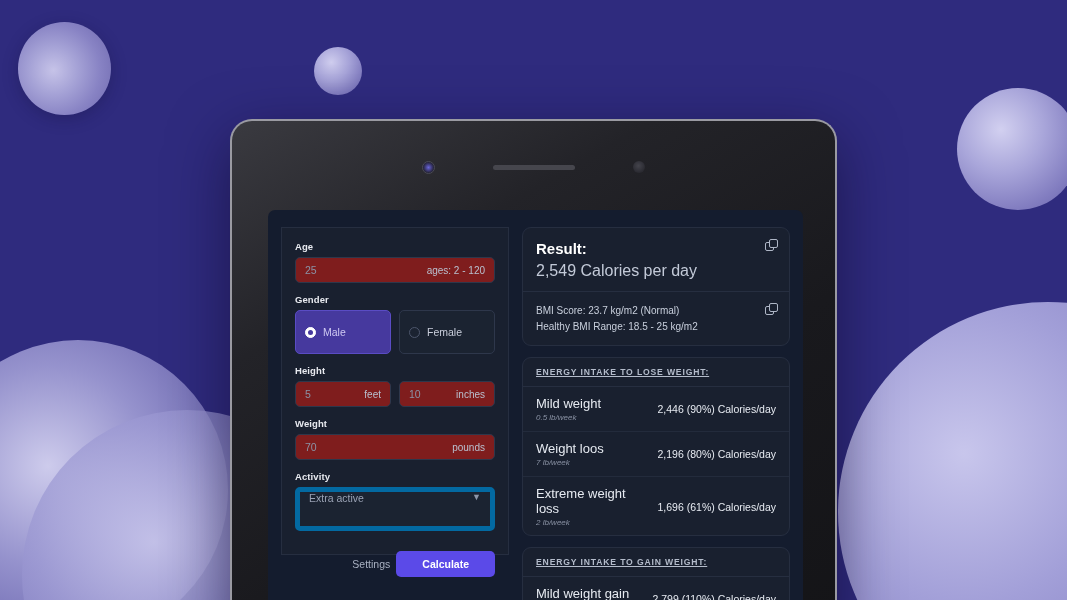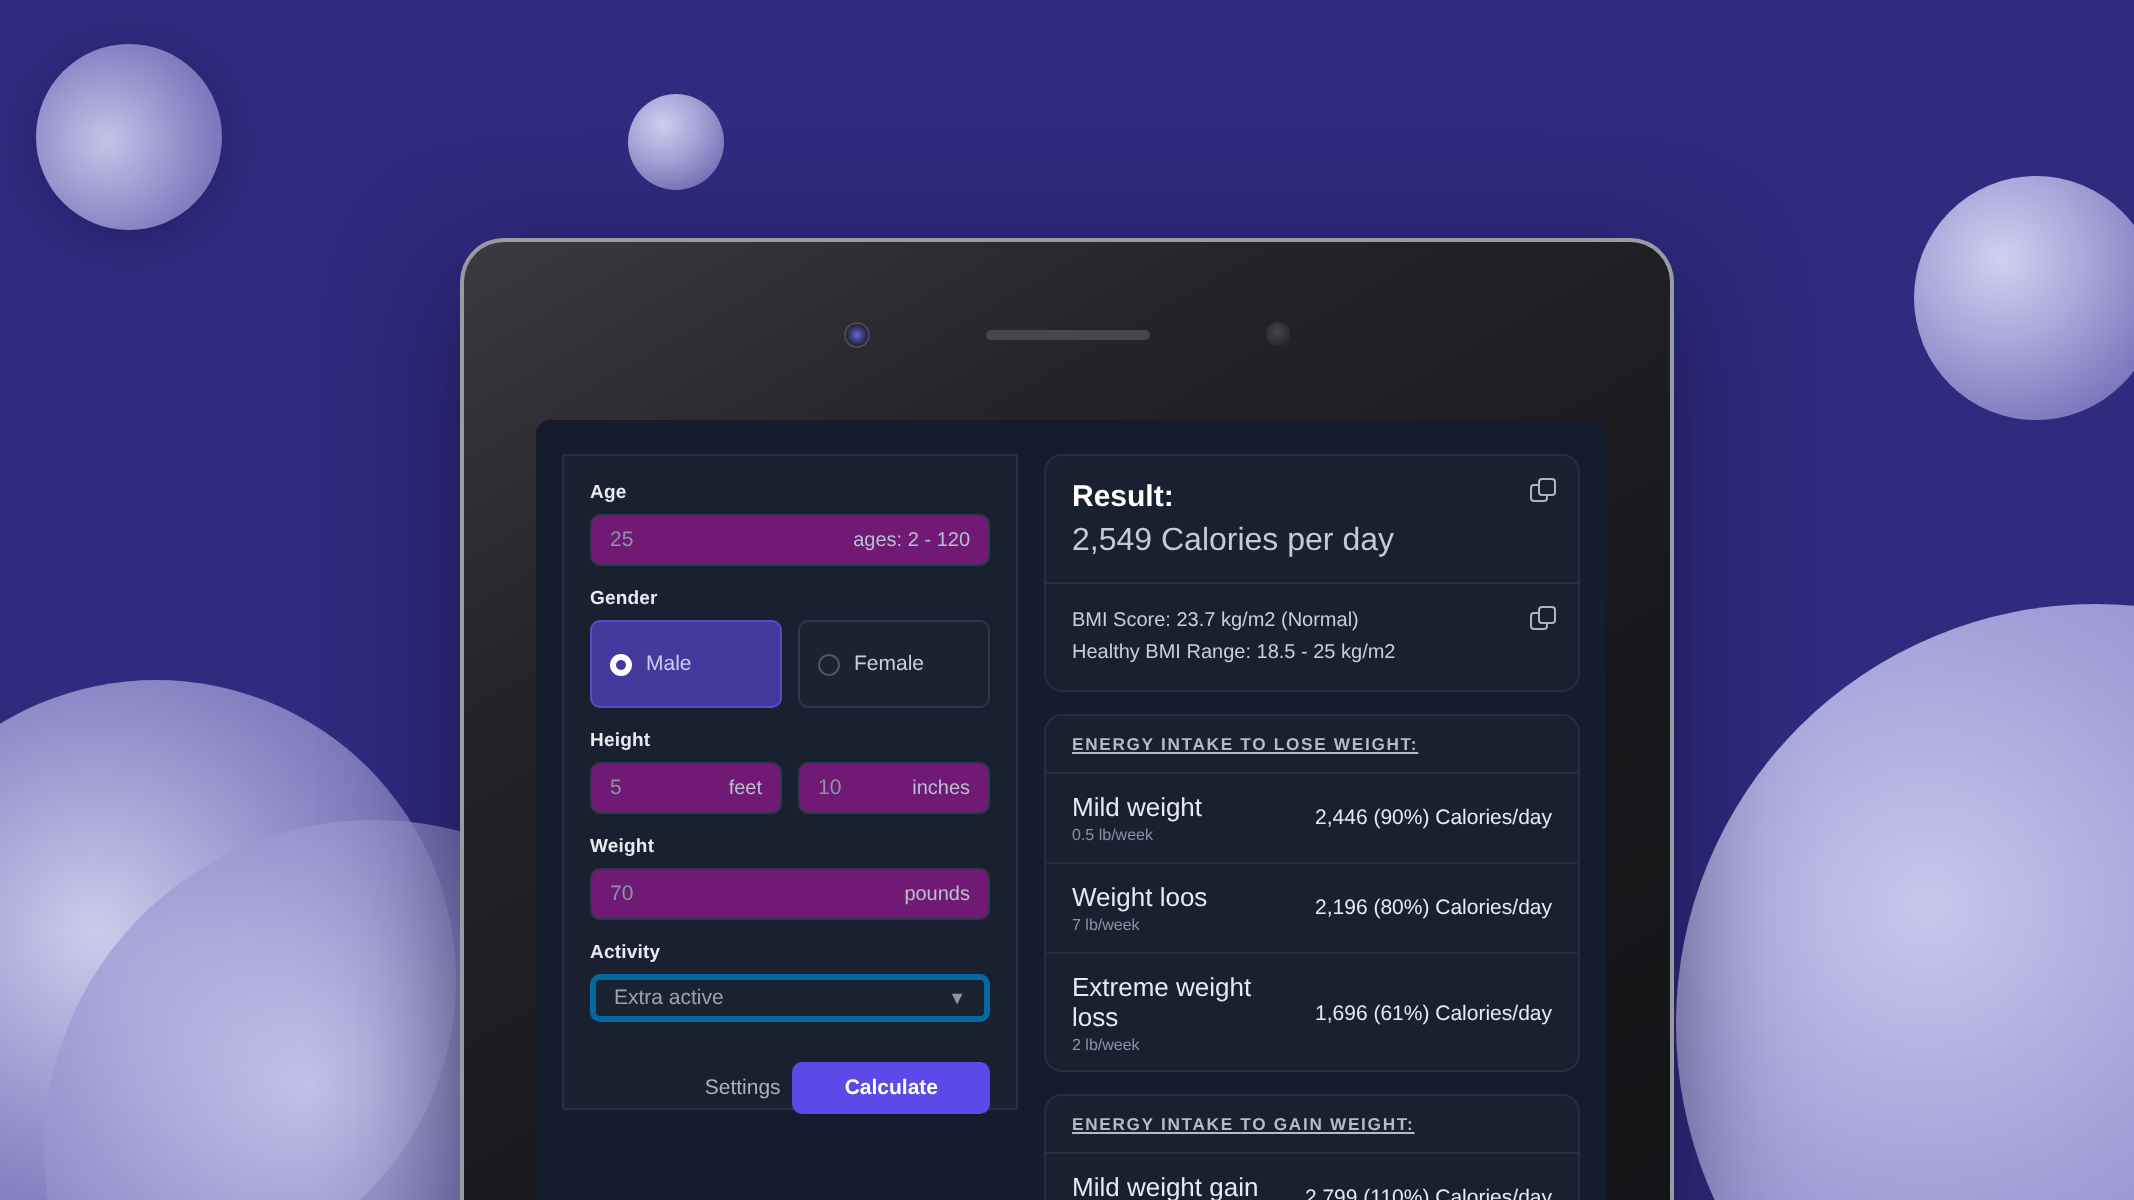--- a/index.html
+++ b/index.html
@@ -85,21 +85,21 @@
     padding: 13px 13px 16px 13px;
     height: 328px;
   }
   .field-label {
     font-size: 9.5px; font-weight: bold; color: #e8eaf0;
     margin-bottom: 5px; letter-spacing: .1px;
   }
   .field-label.sp { margin-top: 11px; }
   .input-box {
     height: 26px; border: 1px solid #2e374b; border-radius: 5px;
-    background: #701a75;
+    background: #7f1d1d;
     display: flex; align-items: center; padding: 0 9px;
     font-size: 10.5px;
   }
   .input-val { color: #8b93a6; }
   .input-suffix { margin-left: auto; color: #b9c0cf; font-size: 10px; }
   .row2 { display: flex; gap: 8px; }
   .row2 > .input-box { flex: 1; }
 
   .gender-row { display: flex; gap: 8px; }
   .gender-opt {
@@ -118,22 +118,22 @@
     flex: 0 0 11px;
   }
   .gender-opt.selected .radio {
     background: #ffffff; border-color: #ffffff;
   }
   .gender-opt.selected .radio::after {
     content: ""; width: 5px; height: 5px; border-radius: 50%;
     background: #46399e;
   }
   .select-box {
-    height: 24px; border: 3px solid #0369a1; border-radius: 5px;
-    background: #1b2331; display: flex; align-items: center;
+    height: 44px; border: 5px solid #0369a1; border-radius: 5px;
+    background: #1b2331; display: flex; align-items: flex-start;
     padding: 0 9px; font-size: 10.5px; color: #9aa2b4;
   }
   .chev { margin-left: auto; color: #8d96a9; font-size: 9px; }
   .btn-row {
     display: flex; align-items: center; justify-content: flex-end;
     margin-top: 20px;
   }
   #settings-btn {
     font-size: 10.5px; color: #a9b1c2; background: none; border: none;
     cursor: pointer; font-family: inherit; padding: 4px 6px;
@@ -174,21 +174,21 @@
     color: #b4bccb; letter-spacing: .85px;
     border-bottom: 1px solid #262e40;
     text-decoration: underline;
   }
   .tbl-row {
     display: flex; align-items: center; justify-content: space-between;
     padding: 9px 13px; border-bottom: 1px solid #232b3c; gap: 8px;
   }
   .tbl-row:last-child { border-bottom: none; }
   .rlabel { font-size: 13px; color: #e6eaf1; }
-  .rsub { font-size: 8px; color: #8a92a4; margin-top: 2px; }
+  .rsub { font-size: 8px; color: #8a92a4; margin-top: 2px; font-style: italic; }
   .rval { font-size: 10.5px; color: #e6eaf1; white-space: nowrap; }
 </style>
 </head>
 <body>
 
 <div id="scene">
 
   <div class="sphere sph-a"></div>
   <div class="sphere sph-b"></div>
   <div class="sphere sph-c"></div>

